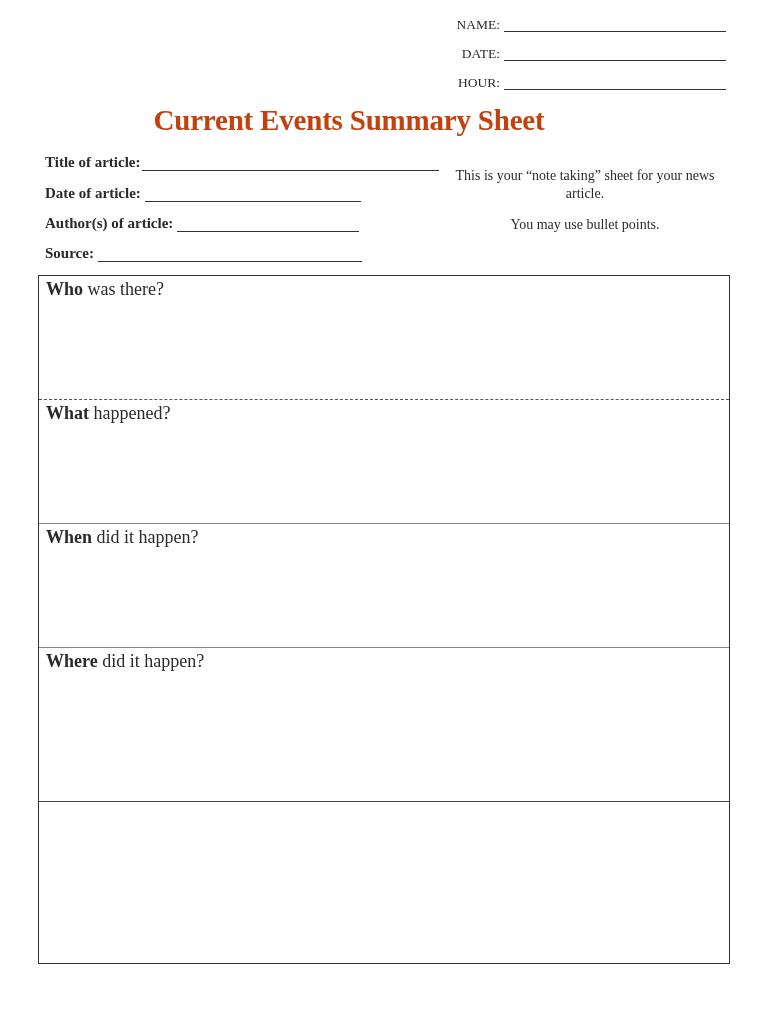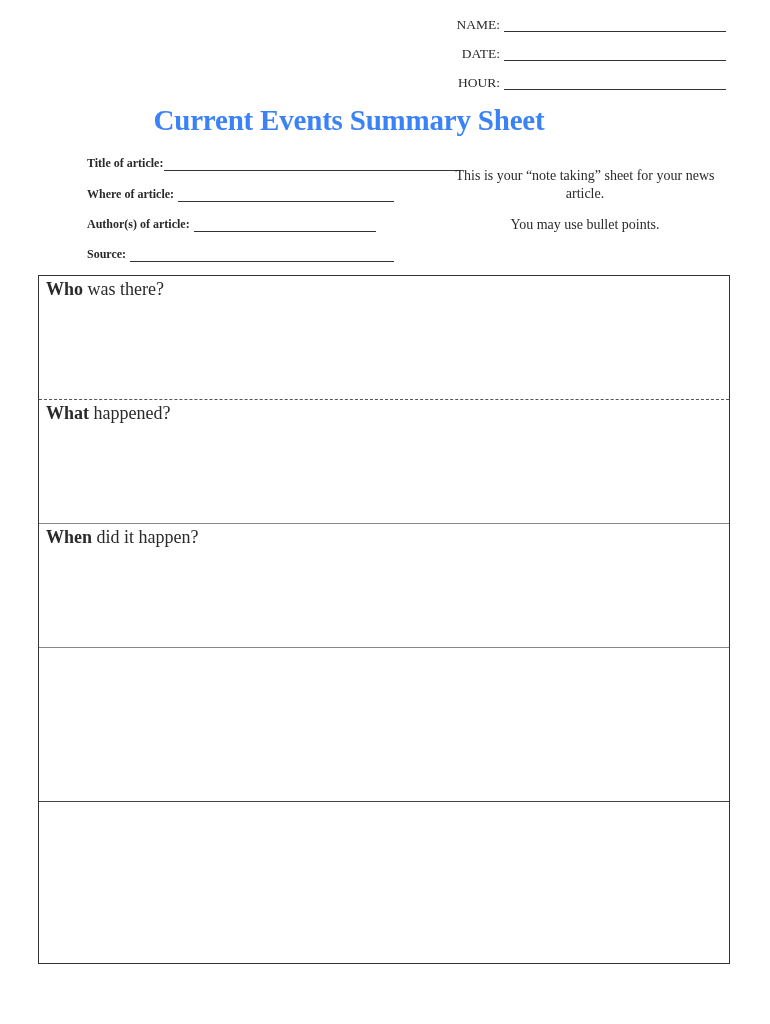--- a/index.html
+++ b/index.html
@@ -1,21 +1,21 @@
 <!DOCTYPE html>
 <html><head>
 <meta charset="utf-8">
 <style>
   html, body { margin: 0; padding: 0; background: #ffffff; }
   body { width: 770px; height: 1024px; position: relative; font-family: "Liberation Serif", serif; color: #2a2a2a; overflow: hidden; }
   .hdr-row { position: absolute; left: 440px; width: 286px; height: 18px; font-size: 13.5px; display: flex; align-items: flex-start; }
   .hdr-label { width: 60px; text-align: right; padding-right: 4px; white-space: nowrap; }
   .hdr-line { flex: 1; border-bottom: 1px solid #333; height: 14px; }
-  .title { position: absolute; left: 0; width: 698px; top: 104px; text-align: center; font-size: 29px; font-weight: bold; color: #3b82f6; letter-spacing: -0.2px; }
-  .field { position: absolute; left: 45px; font-size: 12px; font-weight: bold; display: flex; align-items: flex-end; height: 18px; margin-left: 42px; }
+  .title { position: absolute; left: 0; width: 698px; top: 104px; text-align: center; font-size: 29px; font-weight: bold; color: #c2410c; letter-spacing: -0.2px; }
+  .field { position: absolute; left: 45px; font-size: 15px; font-weight: bold; display: flex; align-items: flex-end; height: 18px; }
   .field-line { border-bottom: 1px solid #333; height: 14px; margin-left: 4px; }
   .note { position: absolute; left: 450px; width: 270px; text-align: center; font-size: 14px; line-height: 18px; }
   .box { position: absolute; left: 38px; top: 275px; width: 692px; height: 689px; border: 1.5px solid #333; box-sizing: border-box; }
   .section { position: absolute; left: 0; width: 100%; box-sizing: border-box; }
   .section-label { position: absolute; left: 7px; top: 3px; font-size: 18px; }
   .section-label b { font-weight: bold; }
   .divider { position: absolute; left: 0; width: 100%; height: 0; }
 </style>
 </head>
 <body>
@@ -33,21 +33,21 @@
   <span class="hdr-line"></span>
 </div>
 
 <div class="title">Current Events Summary Sheet</div>
 
 <div class="field" style="top:153px;">
   <span>Title of article:</span>
   <span class="field-line" style="width:297px; margin-left:1px;"></span>
 </div>
 <div class="field" style="top:184px;">
-  <span>Where of article:</span>
+  <span>Date of article:</span>
   <span class="field-line" style="width:216px;"></span>
 </div>
 <div class="field" style="top:214px;">
   <span>Author(s) of article:</span>
   <span class="field-line" style="width:182px;"></span>
 </div>
 <div class="field" style="top:244px;">
   <span>Source:</span>
   <span class="field-line" style="width:264px;"></span>
 </div>
@@ -64,15 +64,18 @@
   <div class="section" style="top:124px; height:124px;">
     <div class="section-label"><b>What</b><span> happened?</span></div>
   </div>
   <div class="divider" style="top:247px; border-top:1px solid #888;"></div>
 
   <div class="section" style="top:248px; height:124px;">
     <div class="section-label"><b>When</b><span> did it happen?</span></div>
   </div>
   <div class="divider" style="top:371px; border-top:1px solid #888;"></div>
 
+  <div class="section" style="top:372px; height:154px;">
+    <div class="section-label"><b>Where</b><span> did it happen?</span></div>
+  </div>
   <div class="divider" style="top:525px; border-top:1px solid #444;"></div>
 
 </div>
 
 </body></html>

